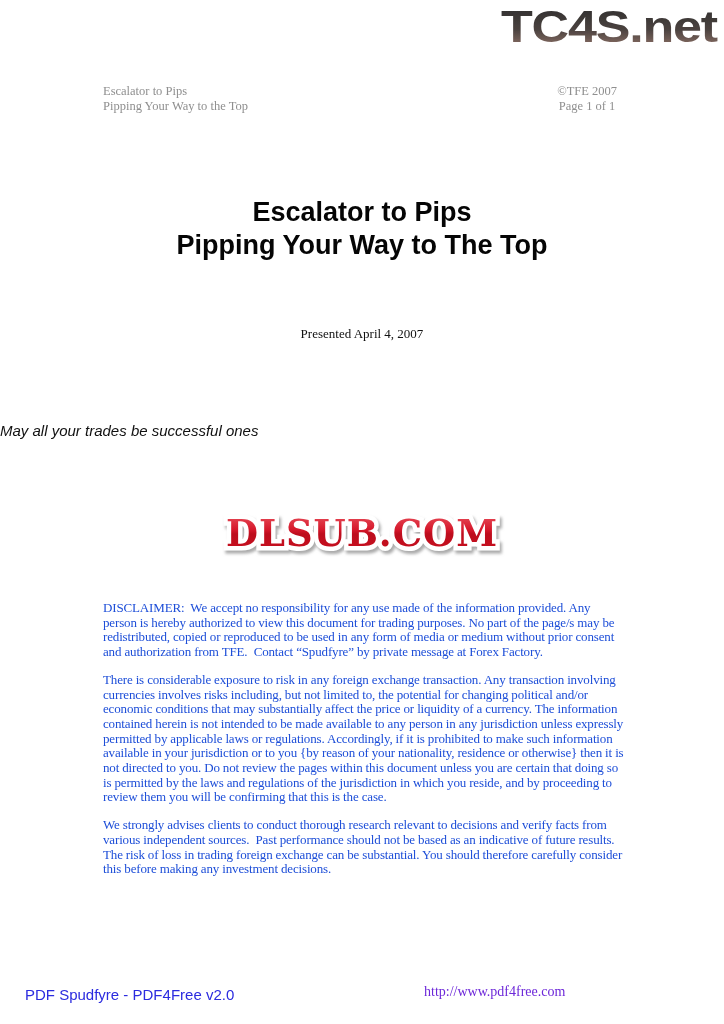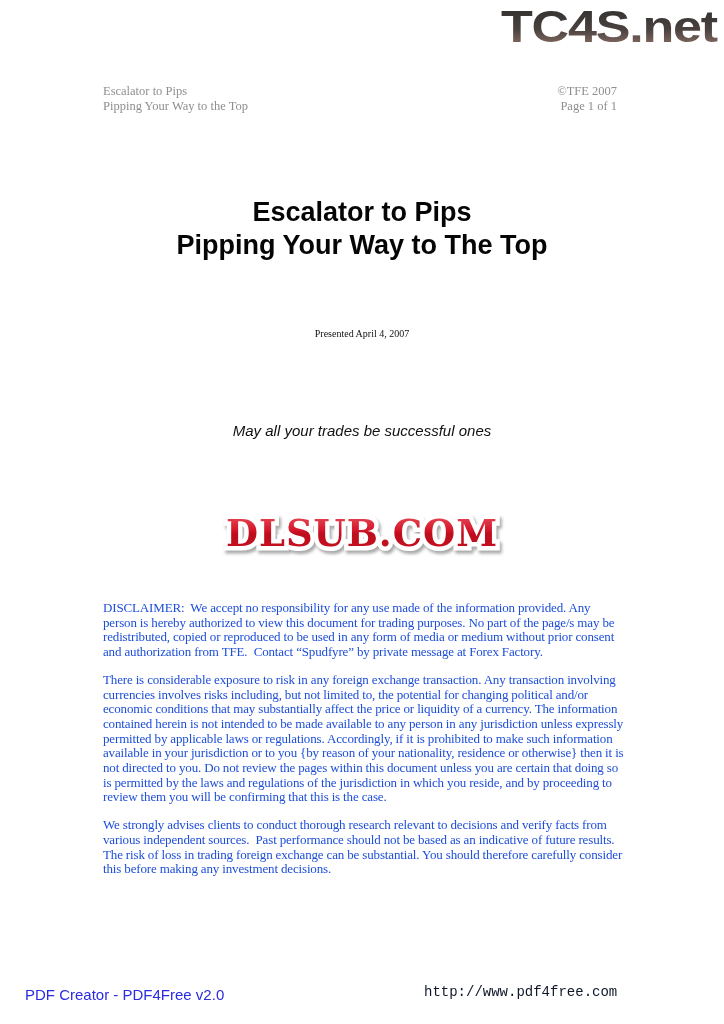--- a/index.html
+++ b/index.html
@@ -32,21 +32,21 @@
     position: absolute;
     left: 103px;
     top: 84px;
     width: 514px;
     display: flex;
     justify-content: space-between;
     color: #8f8f8f;
     font-size: 12.5px;
     line-height: 14.5px;
   }
-  .doc-header .right { text-align: right; margin-left: 12px; }
+  .doc-header .right { text-align: center; margin-left: 12px; }
 
   
   .main-title {
     position: absolute;
     top: 196px;
     left: 0;
     width: 100%;
     text-align: center;
     font-family: "Liberation Sans", sans-serif;
     font-weight: bold;
@@ -55,32 +55,32 @@
     color: #050505;
   }
 
   
   .presented {
     position: absolute;
     top: 325px;
     left: 0;
     width: 100%;
     text-align: center;
-    font-size: 10px;
+    font-size: 13px;
     line-height: 17.5px;
     color: #111;
   }
 
   
   .motto {
     position: absolute;
     top: 422px;
     left: 0;
     width: 100%;
-    text-align: center;
+    text-align: left;
     font-family: "Liberation Sans", sans-serif;
     font-style: italic;
     font-size: 15px;
     color: #111;
   }
 
   
   .dlsub-wrap {
     position: absolute;
     top: 504px;
@@ -126,23 +126,23 @@
     top: 986px;
     font-family: "Liberation Sans", sans-serif;
     font-size: 15px;
     color: #2b2bdf;
     z-index: 1;
   }
   .pdf-link {
     position: absolute;
     left: 424px;
     top: 984px;
-    font-family: Liberation Mono, monospace;
+    font-family: Liberation Serif, serif;
     font-size: 14px;
-    color: #0f172a;
+    color: #6d28d9;
     z-index: 1;
     white-space: nowrap;
   }
   .tx-wrap {
     position: absolute;
     left: 428px;
     top: 974px;
     width: 292px;
     height: 50px;
     z-index: 2;
@@ -223,21 +223,21 @@
     <text class="dlsub-text" x="148" y="42" text-anchor="middle" textLength="272" lengthAdjust="spacingAndGlyphs" fill="url(#dlsubGrad)">DLSUB.COM</text>
   </svg>
 </div>
 
 <div class="disclaimer">
   <p>DISCLAIMER:  We accept no responsibility for any use made of the information provided. Any person is hereby authorized to view this document for trading purposes. No part of the page/s may be redistributed, copied or reproduced to be used in any form of media or medium without prior consent and authorization from TFE.  Contact “Spudfyre” by private message at Forex Factory.</p>
   <p>There is considerable exposure to risk in any foreign exchange transaction. Any transaction involving currencies involves risks including, but not limited to, the potential for changing political and/or economic conditions that may substantially affect the price or liquidity of a currency. The information contained herein is not intended to be made available to any person in any jurisdiction unless expressly permitted by applicable laws or regulations. Accordingly, if it is prohibited to make such information available in your jurisdiction or to you {by reason of your nationality, residence or otherwise} then it is not directed to you. Do not review the pages within this document unless you are certain that doing so is permitted by the laws and regulations of the jurisdiction in which you reside, and by proceeding to review them you will be confirming that this is the case.</p>
   <p>We strongly advises clients to conduct thorough research relevant to decisions and verify facts from various independent sources.  Past performance should not be based as an indicative of future results. The risk of loss in trading foreign exchange can be substantial. You should therefore carefully consider this before making any investment decisions.</p>
 </div>
 
-<div class="pdf-creator">PDF Creator - PDF4Free v2.0</div>
+<div class="pdf-creator">PDF Spudfyre - PDF4Free v2.0</div>
 
 <div class="pdf-link">http://www.pdf4free.com</div>
 
 <div class="tx-wrap">
   <svg width="292" height="50" viewBox="0 0 292 50">
     <defs>
       <linearGradient id="txGrad" x1="0" y1="6" x2="0" y2="44" gradientUnits="userSpaceOnUse">
         <stop offset="0" stop-color="#d98c8c"></stop>
         <stop offset="0.55" stop-color="#c06060"></stop>
         <stop offset="1" stop-color="#a84848"></stop>

